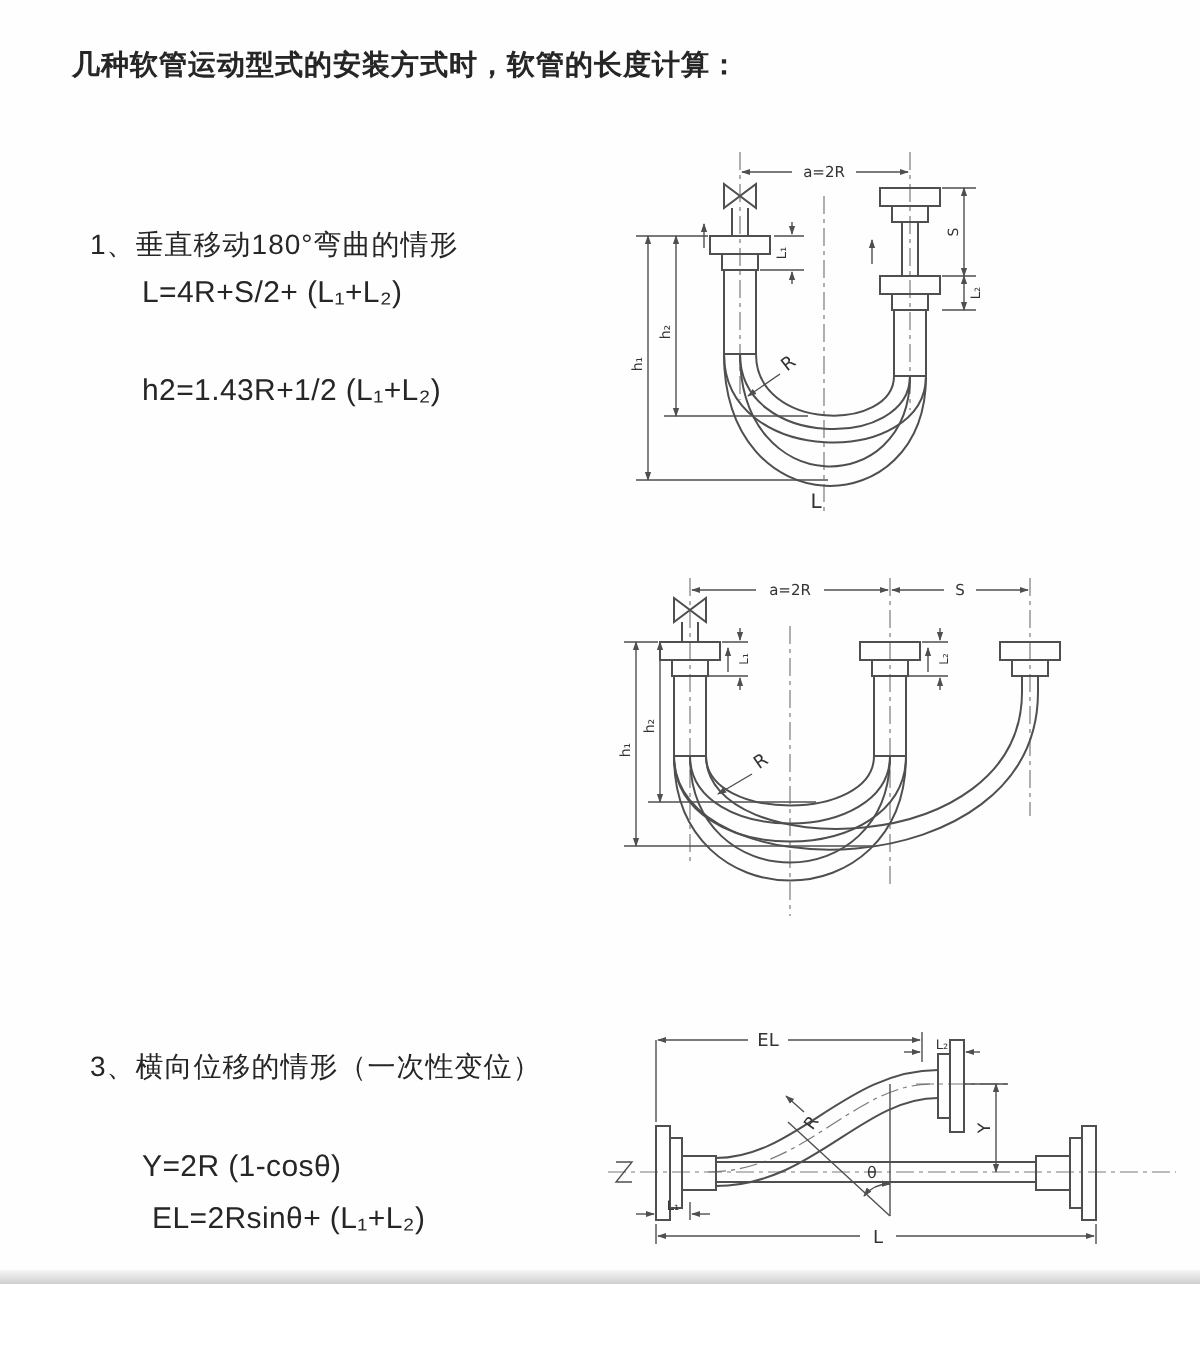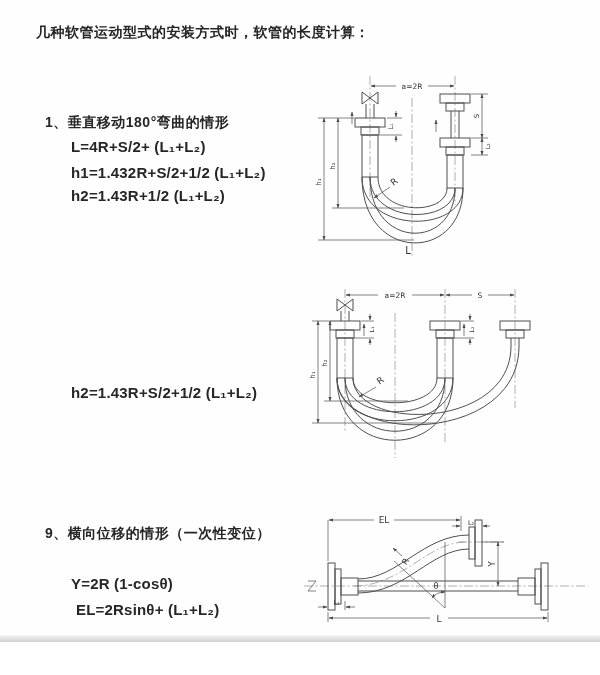--- a/index.html
+++ b/index.html
@@ -3,45 +3,43 @@
 <meta charset="utf-8">
 <style>
   html,body{margin:0;padding:0;background:#ffffff;}
   .page{
     position:relative;width:600px;height:642px;background:#fefefe;
     font-family:"Liberation Sans","DejaVu Sans",sans-serif;
     color:#262626;overflow:hidden;
   }
   .t{position:absolute;white-space:nowrap;line-height:20px;}
   .doc-title{font-size:14px;font-weight:700;letter-spacing:.5px;}
-  .heading{font-size:14px;font-weight:700;letter-spacing:.5px;}
-  .formula{font-size:15px;font-weight:700;letter-spacing:.2px;}
+  .heading{font-size:14px;font-weight:400;letter-spacing:.5px;}
+  .formula{font-size:15px;font-weight:400;letter-spacing:.2px;}
   .diagram{position:absolute;}
   svg .obj{stroke:#4f4f4f;stroke-width:1;fill:none;}
   svg .dim{stroke:#4f4f4f;stroke-width:.7;fill:none;}
   svg .cl{stroke:#7a7a7a;stroke-width:.6;fill:none;stroke-dasharray:9 2.5 2 2.5;}
   svg text{fill:#333333;font-family:"DejaVu Sans","Liberation Sans",sans-serif;}
   .page-edge{position:absolute;left:0;bottom:0;width:600px;height:7px;
     background:linear-gradient(#f6f6f6,#cfcfcf);}
 </style>
 </head>
 <body>
 
 <div class="page">
 
   <div class="t doc-title" style="left:36px;top:22px">几种软管运动型式的安装方式时，软管的长度计算：</div>
 
   <div class="t heading" style="left:45px;top:112px">1、垂直移动180°弯曲的情形</div>
   <div class="t formula" style="left:71px;top:137px">L=4R+S/2+ (L₁+L₂)</div>
-  <div class="t formula" style="left:71px;top:163px">h1=1.432R+S/2+1/2 (L₁+L₂)</div>
   <div class="t formula" style="left:71px;top:186px">h2=1.43R+1/2 (L₁+L₂)</div>
 
-  <div class="t formula" style="left:71px;top:383px">h2=1.43R+S/2+1/2 (L₁+L₂)</div>
-
-  <div class="t heading" style="left:45px;top:523px">9、横向位移的情形（一次性变位）</div>
+
+  <div class="t heading" style="left:45px;top:523px">3、横向位移的情形（一次性变位）</div>
   <div class="t formula" style="left:71px;top:574px">Y=2R (1-cosθ)</div>
   <div class="t formula" style="left:76px;top:600px">EL=2Rsinθ+ (L₁+L₂)</div>
 
   <svg class="diagram" style="left:310px;top:70px" width="290" height="195" viewBox="0 0 290 195">
     <defs>
       <marker id="ar1" viewBox="0 0 10 10" refX="9" refY="5" markerWidth="6.5" markerHeight="6.5" orient="auto-start-reverse">
         <path d="M0,1.5 L10,5 L0,8.5 Z" fill="#4f4f4f"></path>
       </marker>
       <pattern id="ht1" width="3.5" height="3.5" patternUnits="userSpaceOnUse">
         <path d="M0,3.5 L3.5,0 M0,0 L3.5,3.5" stroke="#9a9a9a" stroke-width="0.5"></path>

